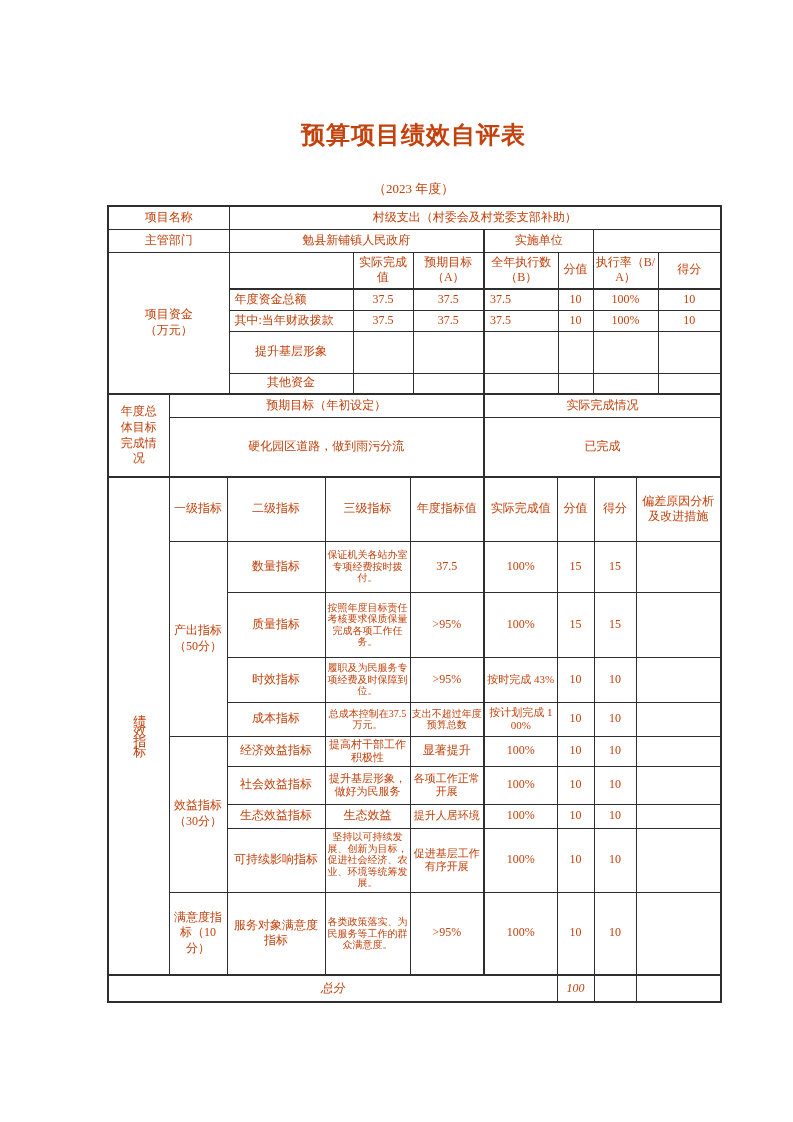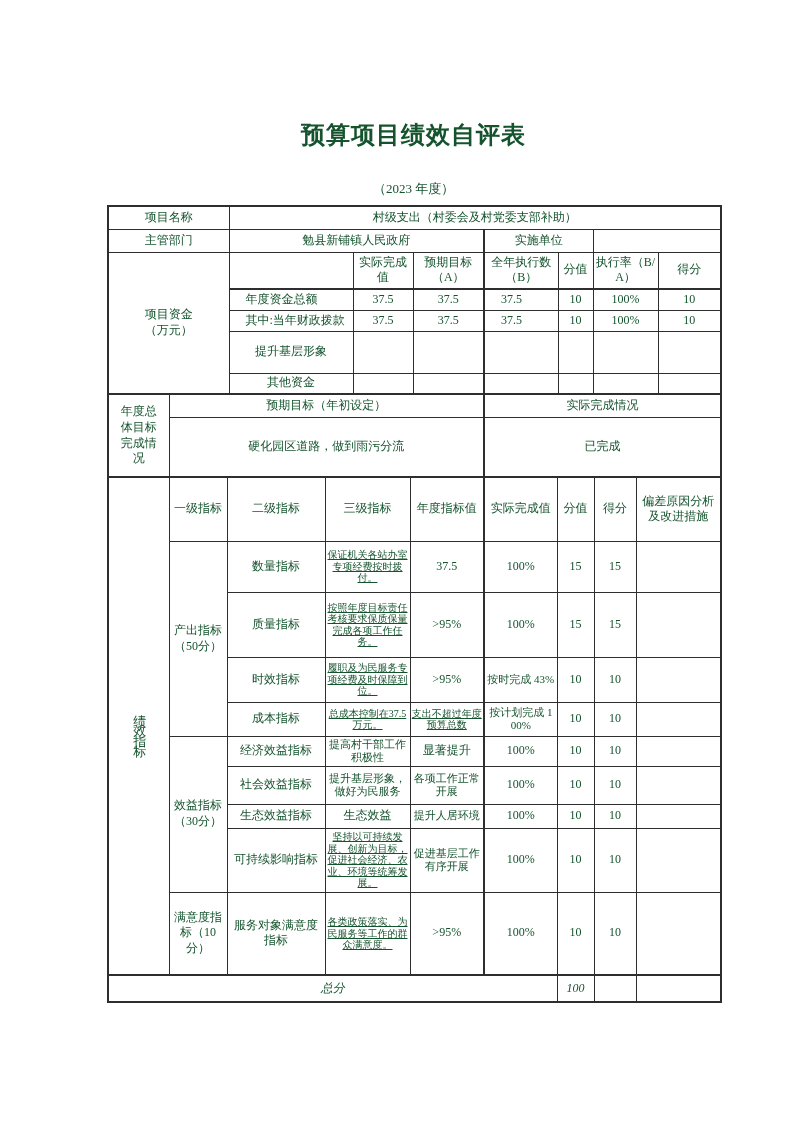--- a/index.html
+++ b/index.html
@@ -1,37 +1,37 @@
 <!DOCTYPE html>
 <html><head>
 <meta charset="utf-8">
 <style>
   * { box-sizing: border-box; }
   html,body { margin:0; padding:0; background:#ffffff; }
   .page {
     width:793px; height:1122px; position:relative; background:#ffffff;
-    font-family:"Liberation Serif","DejaVu Serif",serif; color:#14532d; overflow:hidden;
+    font-family:"Liberation Serif","DejaVu Serif",serif; color:#c2410c; overflow:hidden;
   }
   .doc { position:absolute; left:107px; top:118px; width:613px; }
   .title {
     text-align:center; font-size:24px; font-weight:700; letter-spacing:1px;
     font-family:"Liberation Sans","DejaVu Sans",sans-serif; line-height:34px;
   }
   .subtitle { text-align:center; font-size:13px; margin-top:29px; line-height:16px; }
   table {
     border-collapse:collapse; table-layout:fixed; width:613px;
     border:2px solid #2e2e2e; margin-top:8px;
   }
   .t2, .t3 { margin-top:-2px; }
   td {
     border:1px solid #2e2e2e; font-size:12px; text-align:center; vertical-align:middle;
     padding:1px 2px; line-height:1.3; overflow:hidden; word-break:break-all;
   }
-  td.left { text-align:left; padding-left:16px; }
-  td.sm  { font-size:10px; line-height:1.15; padding:0 1px;text-decoration:underline; }
+  td.left { text-align:left; padding-left:5px; }
+  td.sm  { font-size:10px; line-height:1.15; padding:0 1px; }
   td.md  { font-size:11px; line-height:1.2; }
   td.pre { white-space:pre-line; }
   td.tight { padding:0 6px; }
   .thickL { border-left:2px solid #2e2e2e; }
   .thickB { border-bottom:2px solid #2e2e2e; }
   .thickT { border-top:2px solid #2e2e2e;font-style:italic; }
   .vert {
     display:inline-block; writing-mode:vertical-rl; text-orientation:upright;
     letter-spacing:10px; font-size:13px;
   }

